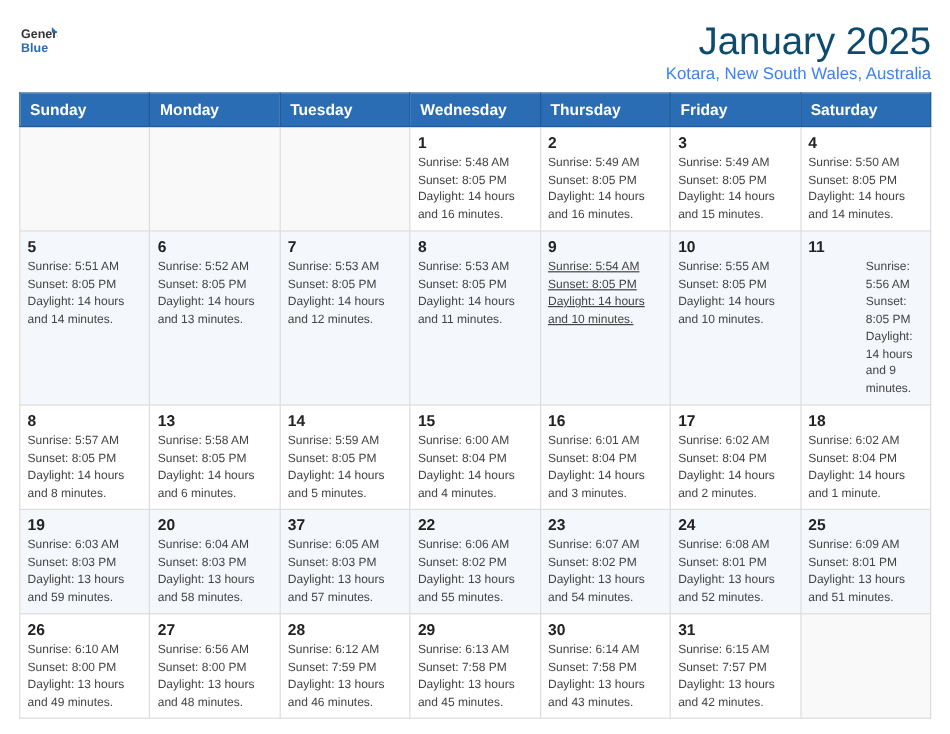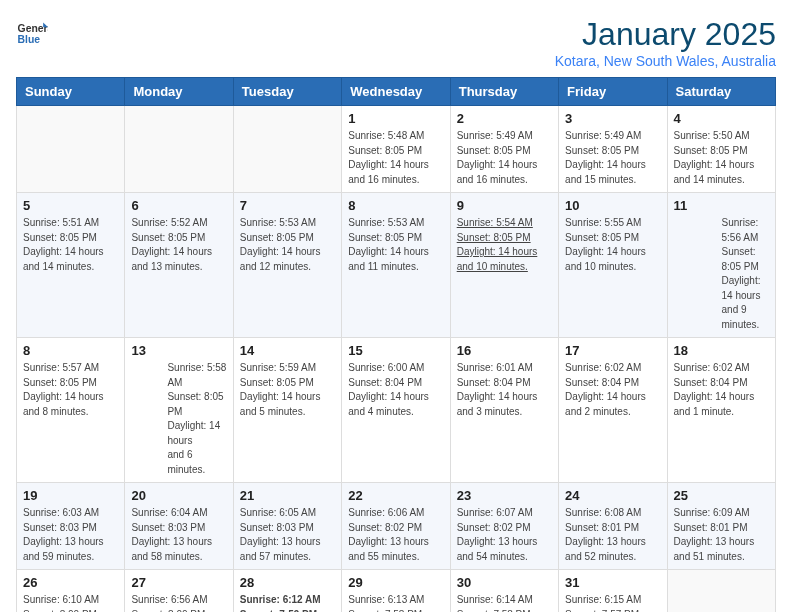--- a/index.html
+++ b/index.html
@@ -198,21 +198,21 @@
       <tr>
         <td>
           <div class="day-number">8</div>
           <div class="day-info" style="white-space: pre-line;">Sunrise: 5:57 AM
 Sunset: 8:05 PM
 Daylight: 14 hours
 and 8 minutes.</div>
         </td>
         <td>
           <div class="day-number">13</div>
-          <div class="day-info" style="white-space: pre-line; margin-left: 36px;">Sunrise: 5:58 AM
+          <div class="day-info" style="white-space: pre-line;">Sunrise: 5:58 AM
 Sunset: 8:05 PM
 Daylight: 14 hours
 and 6 minutes.</div>
         </td>
         <td>
           <div class="day-number">14</div>
           <div class="day-info" style="white-space: pre-line;">Sunrise: 5:59 AM
 Sunset: 8:05 PM
 Daylight: 14 hours
 and 5 minutes.</div>
@@ -255,21 +255,21 @@
 and 59 minutes.</div>
         </td>
         <td>
           <div class="day-number">20</div>
           <div class="day-info" style="white-space: pre-line;">Sunrise: 6:04 AM
 Sunset: 8:03 PM
 Daylight: 13 hours
 and 58 minutes.</div>
         </td>
         <td>
-          <div class="day-number">21</div>
+          <div class="day-number">37</div>
           <div class="day-info" style="white-space: pre-line;">Sunrise: 6:05 AM
 Sunset: 8:03 PM
 Daylight: 13 hours
 and 57 minutes.</div>
         </td>
         <td>
           <div class="day-number">22</div>
           <div class="day-info" style="white-space: pre-line;">Sunrise: 6:06 AM
 Sunset: 8:02 PM
 Daylight: 13 hours
@@ -307,21 +307,21 @@
         </td>
         <td>
           <div class="day-number">27</div>
           <div class="day-info" style="white-space: pre-line;">Sunrise: 6:56 AM
 Sunset: 8:00 PM
 Daylight: 13 hours
 and 48 minutes.</div>
         </td>
         <td>
           <div class="day-number">28</div>
-          <div class="day-info" style="white-space: pre-line; font-weight: bold;">Sunrise: 6:12 AM
+          <div class="day-info" style="white-space: pre-line;">Sunrise: 6:12 AM
 Sunset: 7:59 PM
 Daylight: 13 hours
 and 46 minutes.</div>
         </td>
         <td>
           <div class="day-number">29</div>
           <div class="day-info" style="white-space: pre-line;">Sunrise: 6:13 AM
 Sunset: 7:58 PM
 Daylight: 13 hours
 and 45 minutes.</div>

